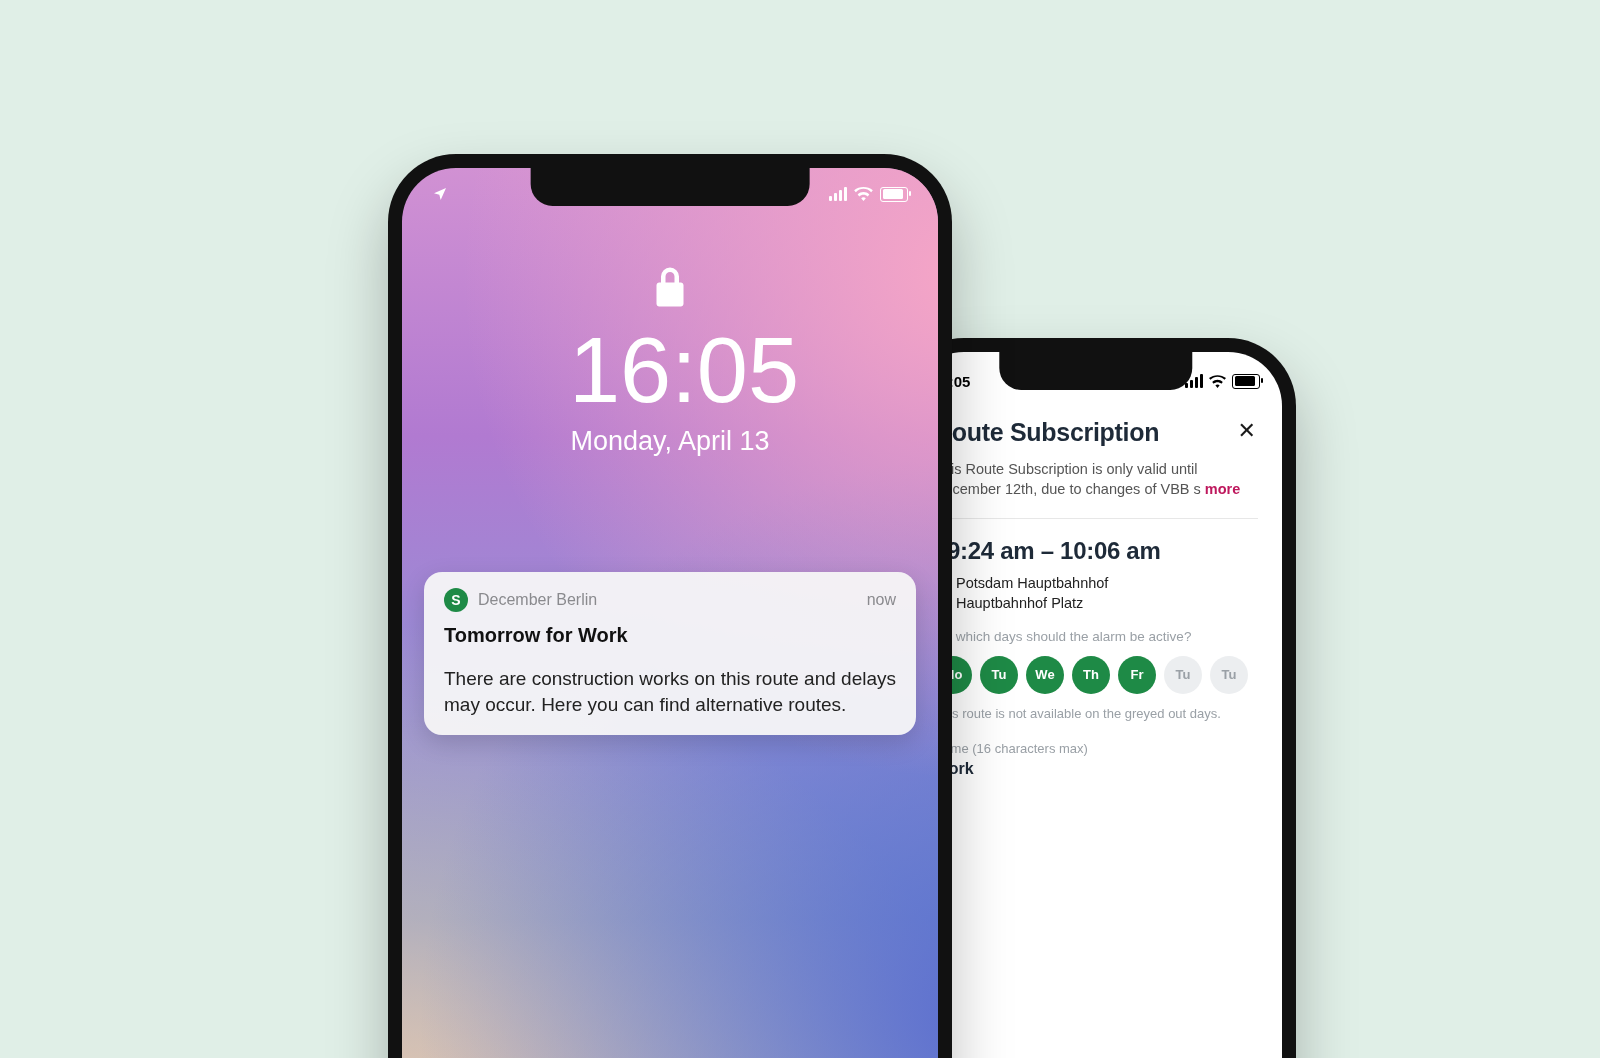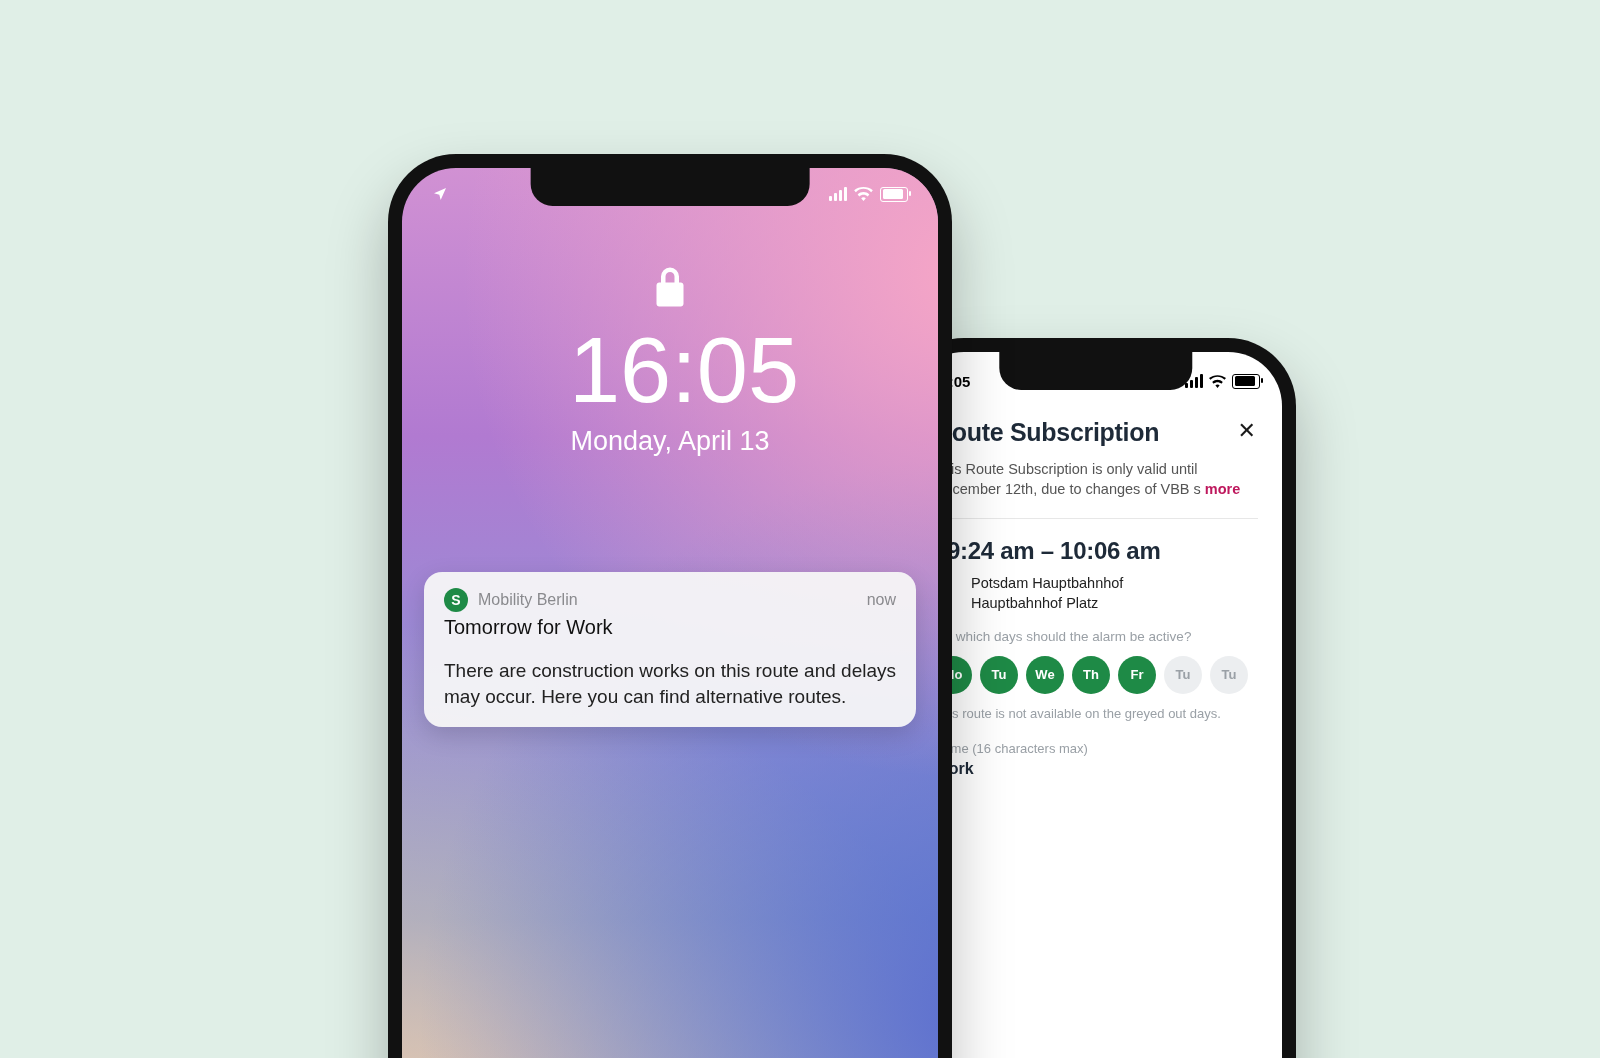--- a/index.html
+++ b/index.html
@@ -116,21 +116,21 @@
     letter-spacing: -0.3px;
   }
   #phone-b .stops {
     margin-top: 10px;
     font-size: 14.5px;
     color: #222;
   }
   #phone-b .stops .stop {
     display: flex;
     align-items: center;
-    gap: 25px;
+    gap: 10px;
     margin: 4px 0;
   }
   #phone-b .stops .dot {
     width: 8px;
     height: 8px;
     border: 2px solid #888;
     border-radius: 50%;
   }
   #phone-b .question {
     margin-top: 18px;
@@ -263,23 +263,23 @@
     background: #1e8a46;
     color: #fff;
     font-size: 14px;
     font-weight: 700;
     display: flex;
     align-items: center;
     justify-content: center;
   }
   #phone-a .notification .head .spacer { flex: 1; }
   #phone-a .notification .title {
-    margin-top: 4px;
+    margin-top: 12px;
     font-size: 20px;
-    font-weight: 400;
+    font-weight: 700;
     color: #111;
   }
   #phone-a .notification .body {
     margin-top: 19px;
     font-size: 19px;
     line-height: 1.35;
     color: #222;
   }
 
   
@@ -436,21 +436,21 @@
           <path d="M6 12V8a6 6 0 1 1 12 0v4h1.2c1 0 1.8.8 1.8 1.8v12.4c0 1-.8 1.8-1.8 1.8H4.8c-1 0-1.8-.8-1.8-1.8V13.8c0-1 .8-1.8 1.8-1.8H6zm3 0h6V8a3 3 0 1 0-6 0v4z" fill="#fff"></path>
         </svg>
       </div>
       <div class="time">16:05</div>
       <div class="date">Monday, April 13</div>
     </div>
 
     <div class="notification">
       <div class="head">
         <span class="app-icon">S</span>
-        <span>Mobility Berlin</span>
+        <span>December Berlin</span>
         <span class="spacer"></span>
         <span>now</span>
       </div>
       <div class="title">Tomorrow for Work</div>
       <div class="body">There are construction works on this route and delays may occur. Here you can find alternative routes.</div>
     </div>
   </div>
 </div>
 
 </body></html>

